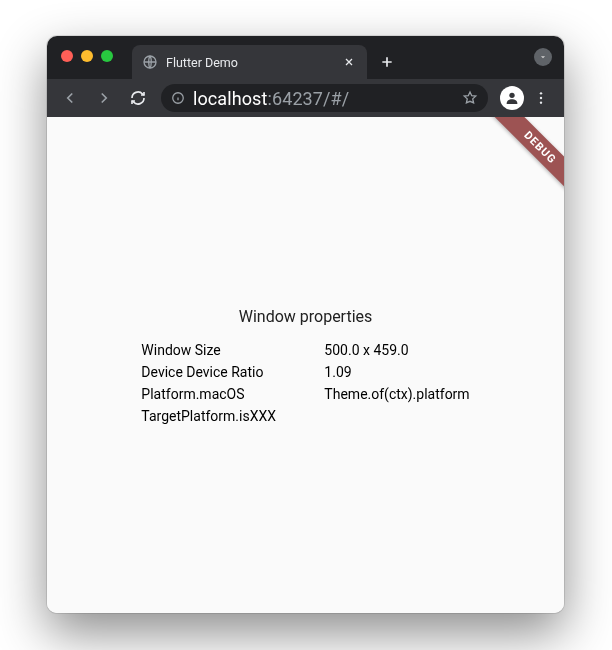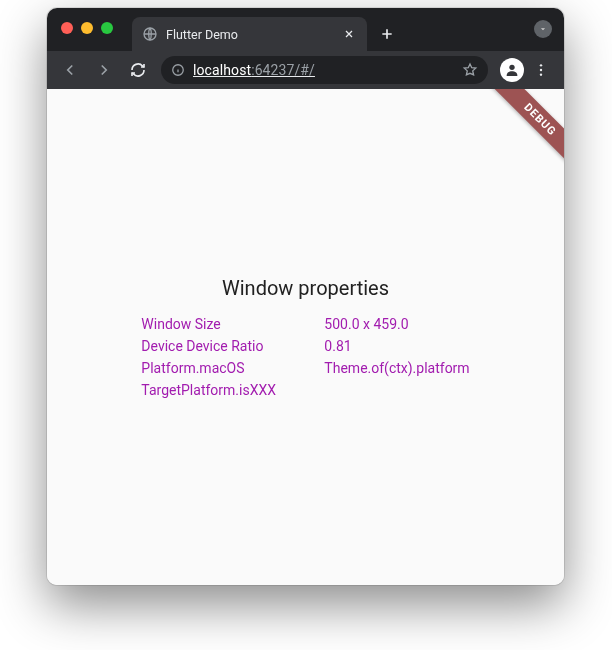--- a/index.html
+++ b/index.html
@@ -5,21 +5,21 @@
   * { margin: 0; padding: 0; box-sizing: border-box; }
   body {
     font-family: -apple-system, BlinkMacSystemFont, "Segoe UI", Roboto, Helvetica, Arial, sans-serif;
     background: transparent;
     width: 612px;
     height: 650px;
     position: relative;
   }
   .browser-window {
     position:absolute;
-    left:47px; top:8px;
+    left:47px; top:36px;
     width:517px; height:577px;
     background:#ffffff;
     border-radius:10px;
     box-shadow:0 20px 50px rgba(0,0,0,.45), 0 0 0 1px rgba(0,0,0,.1);
     overflow:hidden;
     display:flex;
     flex-direction:column;
   }
 
   
@@ -106,23 +106,22 @@
   .omnibox {
     flex:1;
     height:28px;
     background:#202124;
     border-radius:14px;
     display:flex;
     align-items:center;
     padding:0 10px;
     margin:4px 4px;
     color:#e8eaed;
-    font-size:14px;
+    font-size:18px;
     gap:8px;
-    text-decoration:underline;
   }
   .omnibox .site-info { color:#9aa0a6; display:flex;align-items:center;}
   .omnibox .site-info svg{width:14px;height:14px;}
   .omnibox .url { flex:1; white-space:nowrap; overflow:hidden; letter-spacing:.1px;}
   .omnibox .url .host { color:#ffffff; }
   .omnibox .url .rest { color:#9aa0a6; }
   .omnibox .star { color:#9aa0a6; display:flex; }
   .omnibox .star svg{width:16px;height:16px;}
 
   .toolbar-right { display:flex; align-items:center; gap:2px; margin-left:4px;}
@@ -163,32 +162,32 @@
   }
 
   .content {
     width:100%;
     display:flex;
     flex-direction:column;
     align-items:center;
     color:#2c2c2c;
   }
   .content h1 {
-    font-size:20px;
+    font-size:16px;
     font-weight:400;
     margin-bottom:16px;
     color:#212121;
   }
   .props {
     display:grid;
     grid-template-columns:175px auto;
     row-gap:6px;
     column-gap:8px;
     font-size:14px;
-    color:#a21caf;
+    color:#000000;
   }
   .props .label {}
   .props .value {}
 </style>
 </head>
 <body>
 
 <div class="browser-window">
 
   <div class="titlebar">
@@ -285,21 +284,21 @@
   <div class="viewport">
     <div class="debug-banner">DEBUG</div>
 
     <div class="content">
       <h1>Window properties</h1>
       <div class="props" id="props-grid">
 
       <div class="label">Window Size</div>
           <div class="value">500.0 x 459.0</div>
           <div class="label">Device Device Ratio</div>
-          <div class="value">0.81</div>
+          <div class="value">1.09</div>
           <div class="label">Platform.macOS</div>
           <div class="label">Theme.of(ctx).platform</div>
           <div class="value">TargetPlatform.isXXX</div>
         </div>
     </div>
   </div>
 
 </div>
 
 </body></html>

